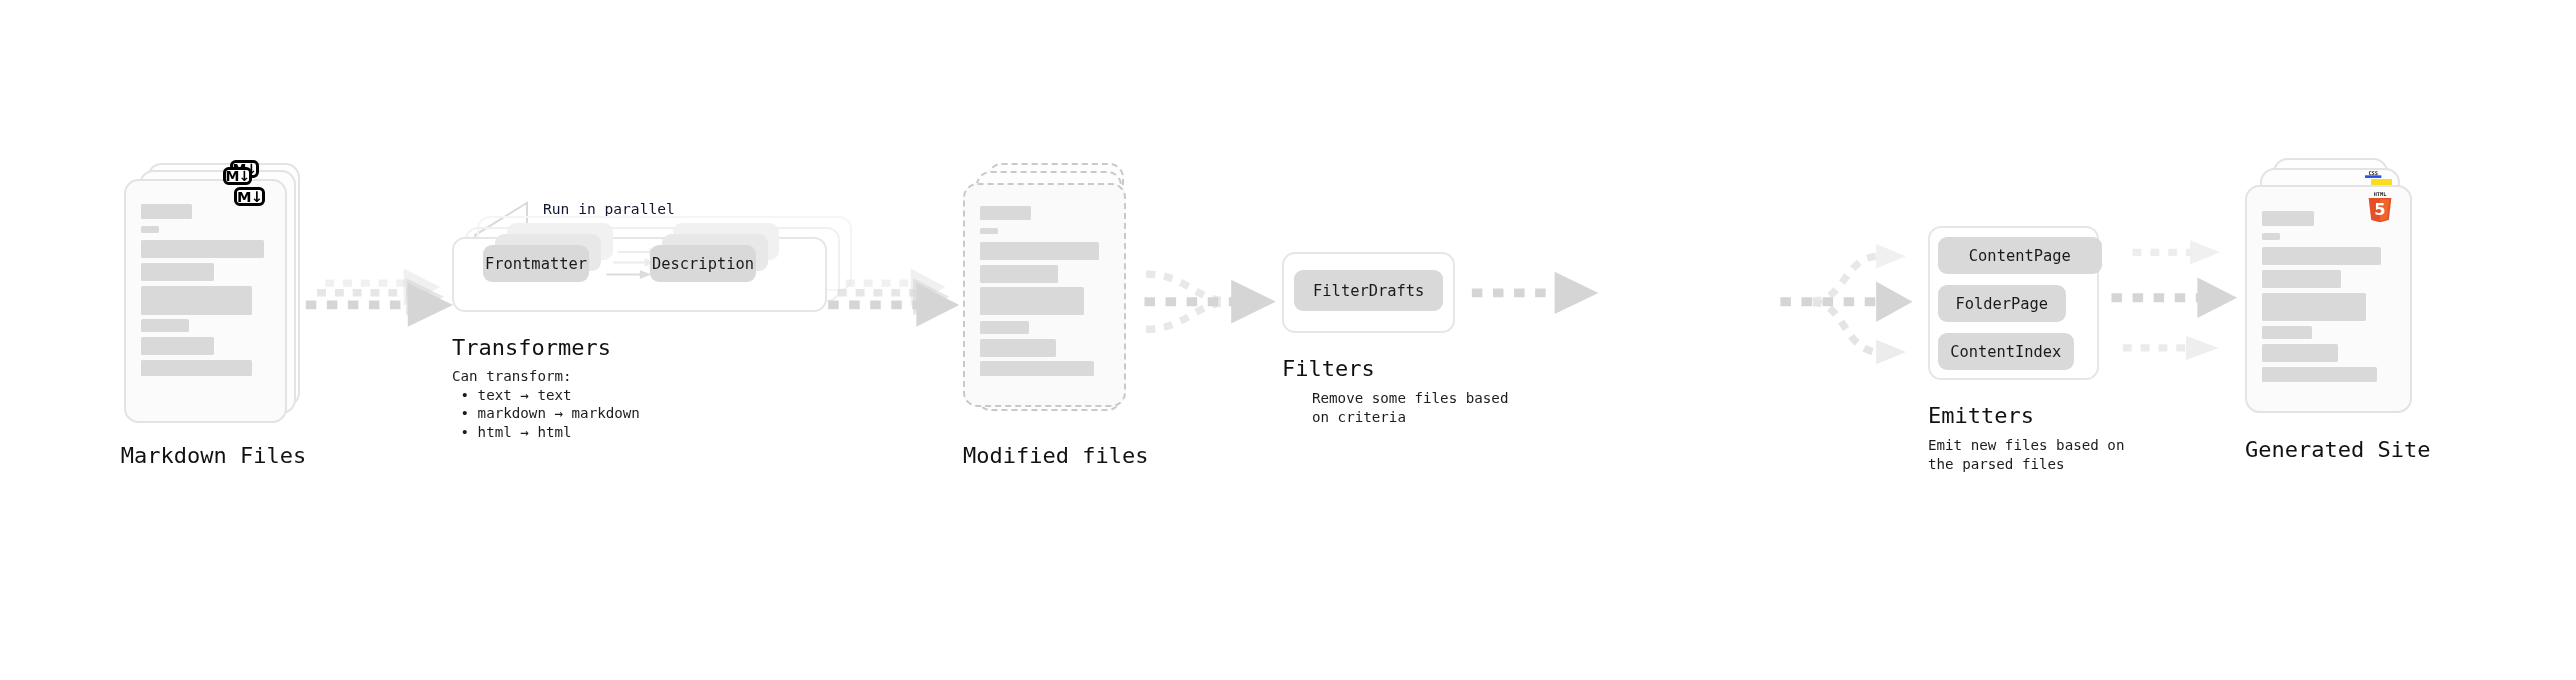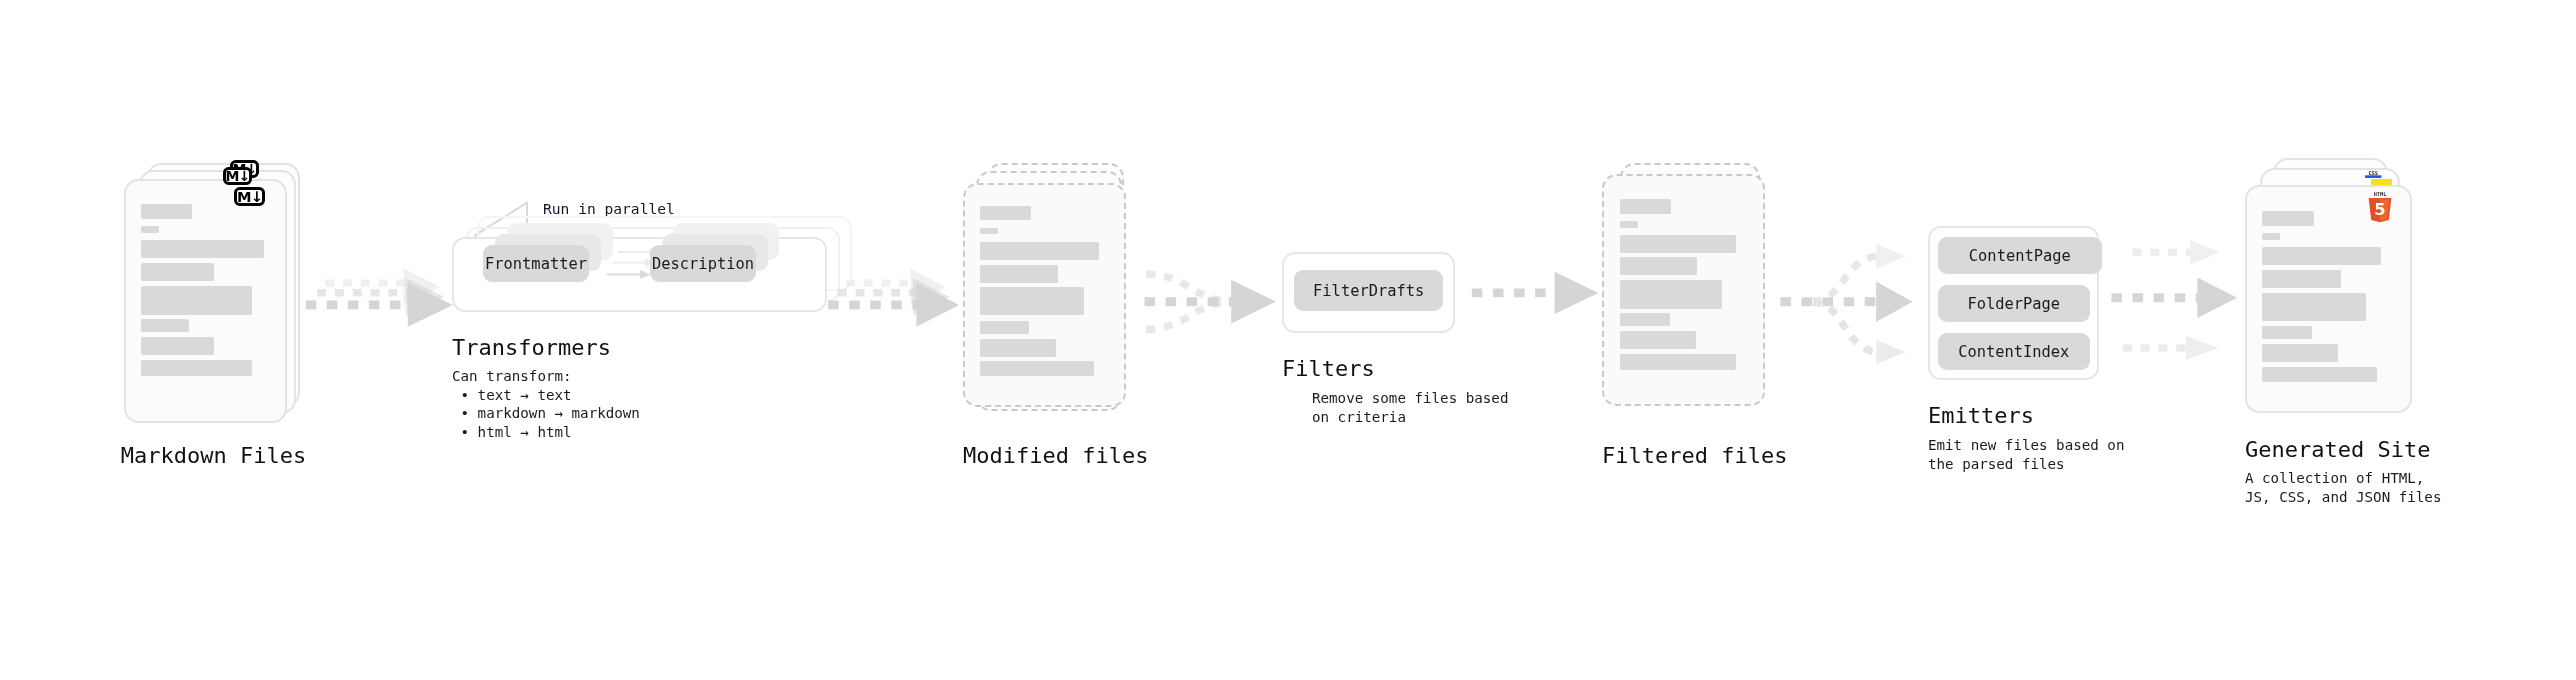--- a/index.html
+++ b/index.html
@@ -208,59 +208,41 @@
 on criteria</div>
   </div>
 
   <svg class="node" style="left:1467px;top:270px;" width="146" height="49" viewBox="0 0 180 60">
     <g stroke="#d5d5d5" stroke-width="11" stroke-dasharray="13 13" fill="none">
       <line x1="6" y1="28" x2="112" y2="28"></line>
     </g>
     <polygon points="108,2 162,28 108,54" fill="#d5d5d5"></polygon>
   </svg>
 
-  <div class="node" style="left:1602px;top:163px;">
-    <div class="doc-stack" style="width:179px;height:260px;">
-      <div class="doc dashed" style="left:18px;top:0px;width:140px;height:240px;background:#fdfdfd;"></div>
-      <div class="doc dashed" style="left:0px;top:11.4px;width:163px;height:232px;">
-        <div class="skeleton">
-          <div class="bar" style="left:16.3px;top:23px;width:51px;height:14.6px;"></div>
-          <div class="bar" style="left:16.3px;top:45px;width:18px;height:6.5px;"></div>
-          <div class="bar" style="left:16.3px;top:59px;width:116px;height:18px;"></div>
-          <div class="bar" style="left:16.3px;top:81px;width:77px;height:18px;"></div>
-          <div class="bar" style="left:16.3px;top:104px;width:102px;height:28.4px;"></div>
-          <div class="bar" style="left:16.3px;top:137px;width:50px;height:13px;"></div>
-          <div class="bar" style="left:16.3px;top:155px;width:76px;height:18px;"></div>
-          <div class="bar" style="left:16.3px;top:178px;width:116px;height:15.4px;"></div>
-        </div>
-      </div>
-    </div>
-    <div class="title" style="left:0px;top:280px;">Filtered files</div>
-  </div>
 
   <svg class="node" style="left:1780px;top:236px;" width="163" height="146" viewBox="0 0 200 180">
     <g fill="none" stroke="#e8e8e8" stroke-width="9" stroke-dasharray="11 11">
       <path d="M40,80 C80,80 78,25 122,25"></path>
     </g>
     <polygon points="118,10 155,25 118,40" fill="#f0f0f0"></polygon>
     <g fill="none" stroke="#e4e4e4" stroke-width="9" stroke-dasharray="11 11">
       <path d="M40,82 C80,82 78,143 122,143"></path>
     </g>
     <polygon points="118,128 155,143 118,158" fill="#ececec"></polygon>
     <g fill="none" stroke="#d5d5d5" stroke-width="11" stroke-dasharray="13 13">
       <line x1="0" y1="81" x2="124" y2="81"></line>
     </g>
     <polygon points="118,56 163,81 118,106" fill="#d5d5d5"></polygon>
   </svg>
 
   <div class="node" style="left:1928px;top:226px;">
     <div class="pbox" style="left:0px;top:0px;width:171px;height:154px;"></div>
     <div class="chip" style="left:9.8px;top:11.4px;width:164px;height:37px;border-radius:9px;">ContentPage</div>
-    <div class="chip" style="left:9.8px;top:59px;width:152px;height:37px;">FolderPage</div>
-    <div class="chip" style="left:9.8px;top:107px;width:152px;height:37px;">ContentIndex</div>
+    <div class="chip" style="left:9.8px;top:59px;width:128px;height:37px;">FolderPage</div>
+    <div class="chip" style="left:9.8px;top:107px;width:136px;height:37px;">ContentIndex</div>
     <div class="title" style="left:0px;top:177px;">Emitters</div>
     <div class="caption" style="left:0px;top:210px;">Emit new files based on
 the parsed files</div>
   </div>
 
   <svg class="node" style="left:2105px;top:232px;" width="154" height="146" viewBox="0 0 190 180">
     <g stroke="#ededed" stroke-width="9" stroke-dasharray="11 11" fill="none">
       <line x1="34" y1="25" x2="110" y2="25"></line>
     </g>
     <polygon points="105,10 142,25 105,40" fill="#f0f0f0"></polygon>
@@ -300,18 +282,16 @@
       </div>
 
       <svg class="html5-badge" style="left:121px;top:31px;" width="28" height="32.5" viewBox="0 0 34 40">
         <text x="17" y="8" font-size="6.5" text-anchor="middle" fill="#1a1a1a" font-family="DejaVu Sans Mono, monospace" font-weight="bold">HTML</text>
         <path d="M3,11 L6.2,38 L17,41 L27.8,38 L31,11 Z" fill="#e34f26"></path>
         <path d="M17,12.5 L17,39.5 L25.8,37 L28.5,12.5 Z" fill="#ef652a"></path>
         <text x="17" y="32" font-size="20" text-anchor="middle" fill="#ffffff" font-family="DejaVu Sans, sans-serif" font-weight="bold">5</text>
       </svg>
     </div>
     <div class="title" style="left:0px;top:279px;">Generated Site</div>
-    <div class="caption" style="left:0px;top:311px;">A collection of HTML,
-JS, CSS, and JSON files</div>
   </div>
 
 </div>
 
 
 </body></html>

